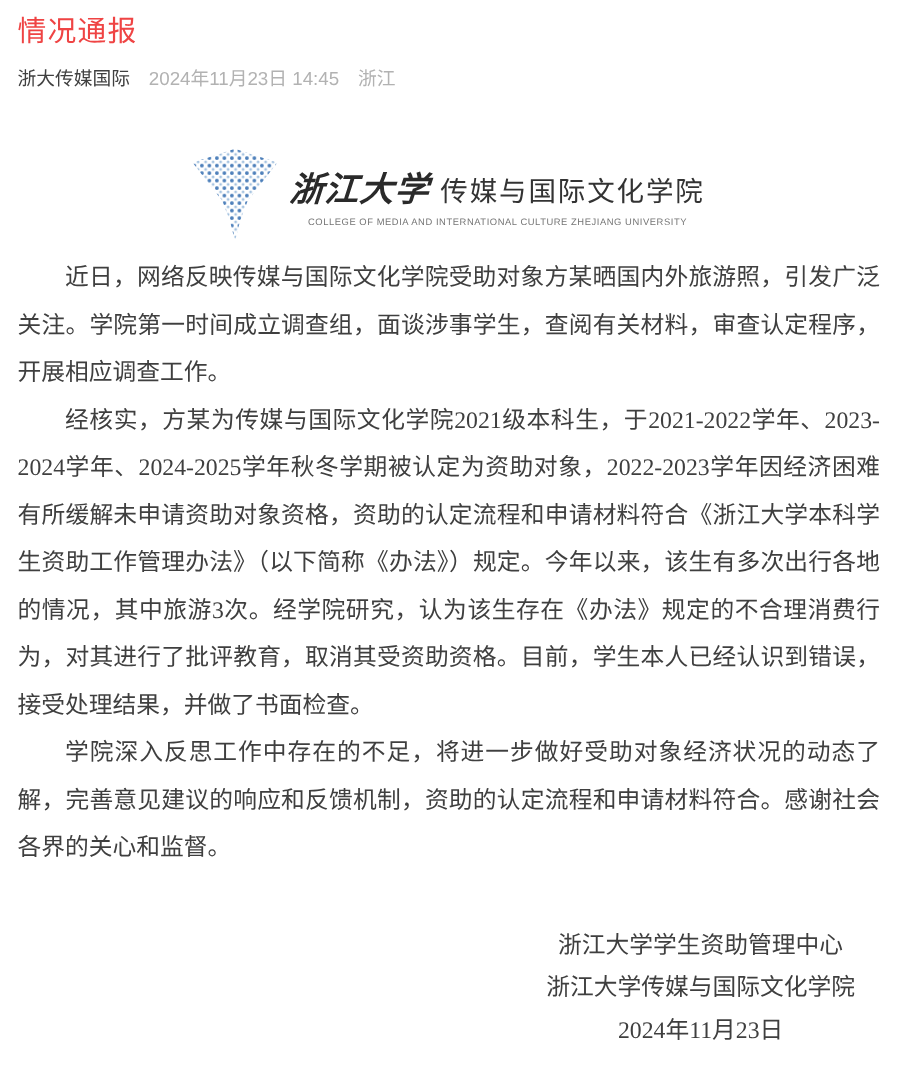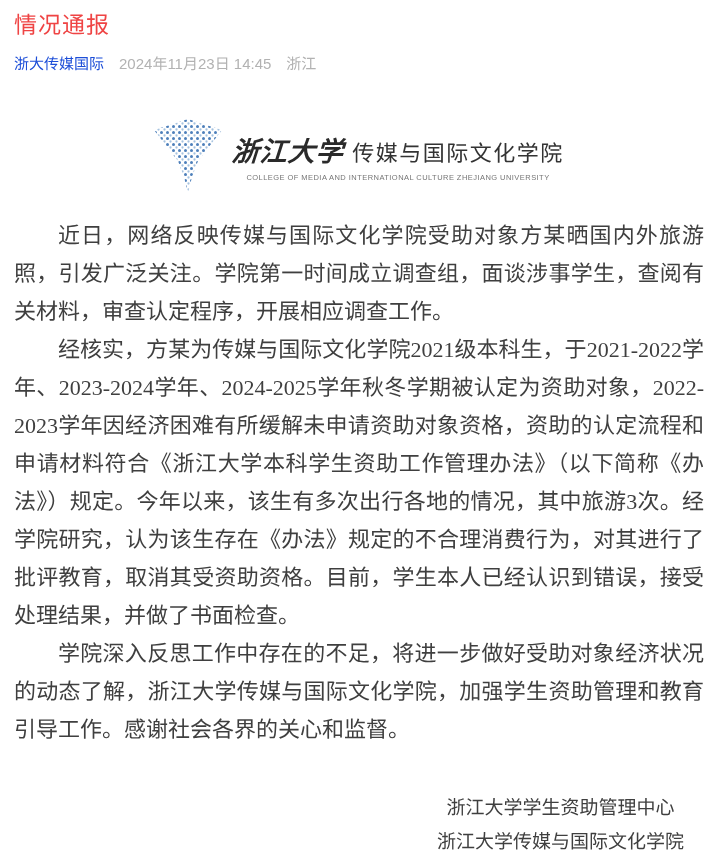--- a/index.html
+++ b/index.html
@@ -22,21 +22,21 @@
     letter-spacing: 1px;
   }
   .byline {
     margin-top: 14px;
     display: flex;
     align-items: center;
     font-size: 15px;
     line-height: 20px;
     white-space: nowrap;
   }
-  .byline .account { color: #1d4ed8; cursor: pointer; }
+  .byline .account { color: #404040; cursor: pointer; }
   .byline .pub-date { color: #b2b2b2; margin-left: 15px; text-align: right; }
   .byline .pub-location { color: #b2b2b2; margin-left: 15px; }
 
   
   .logo-block {
     margin-top: 36px;
     height: 92px;
     display: flex;
     align-items: center;
     justify-content: center;
@@ -63,23 +63,23 @@
     margin-top: 4px;
     font-size: 7.5px;
     color: #757575;
     letter-spacing: 0.45px;
     white-space: nowrap;
     text-align: center;
   }
 
   
   .article-body {
-    margin-top: 15px;
+    margin-top: 2px;
     font-family: "Liberation Serif", serif;
-    font-size: 22px;
+    font-size: 19px;
     line-height: 38px;
     color: #3f3f3f;
     text-align: justify;
   }
   .article-body p { text-indent: 2em; }
 
   
   .signature {
     margin: 42px 20px 0 auto;
     width: max-content;
@@ -118,21 +118,21 @@
         <span class="logo-university">浙江大学</span>
         <span class="logo-college">传媒与国际文化学院</span>
       </div>
       <div class="logo-english">COLLEGE OF MEDIA AND INTERNATIONAL CULTURE ZHEJIANG UNIVERSITY</div>
     </div>
   </div>
 
   <div class="article-body">
     <p>近日，网络反映传媒与国际文化学院受助对象方某晒国内外旅游照，引发广泛关注。学院第一时间成立调查组，面谈涉事学生，查阅有关材料，审查认定程序，开展相应调查工作。</p>
     <p>经核实，方某为传媒与国际文化学院2021级本科生，于2021-2022学年、2023-2024学年、2024-2025学年秋冬学期被认定为资助对象，2022-2023学年因经济困难有所缓解未申请资助对象资格，资助的认定流程和申请材料符合《浙江大学本科学生资助工作管理办法》（以下简称《办法》）规定。今年以来，该生有多次出行各地的情况，其中旅游3次。经学院研究，认为该生存在《办法》规定的不合理消费行为，对其进行了批评教育，取消其受资助资格。目前，学生本人已经认识到错误，接受处理结果，并做了书面检查。</p>
-    <p>学院深入反思工作中存在的不足，将进一步做好受助对象经济状况的动态了解，浙江大学传媒与国际文化学院，加强学生资助管理和教育引导工作。感谢社会各界的关心和监督。</p>
+    <p>学院深入反思工作中存在的不足，将进一步做好受助对象经济状况的动态了解，完善意见建议的响应和反馈机制，资助的认定流程和申请材料符合。感谢社会各界的关心和监督。</p>
   </div>
 
   <div class="signature">
     <div>浙江大学学生资助管理中心</div>
     <div>浙江大学传媒与国际文化学院</div>
     <div>2024年11月23日</div>
   </div>
 
 </div>
 

